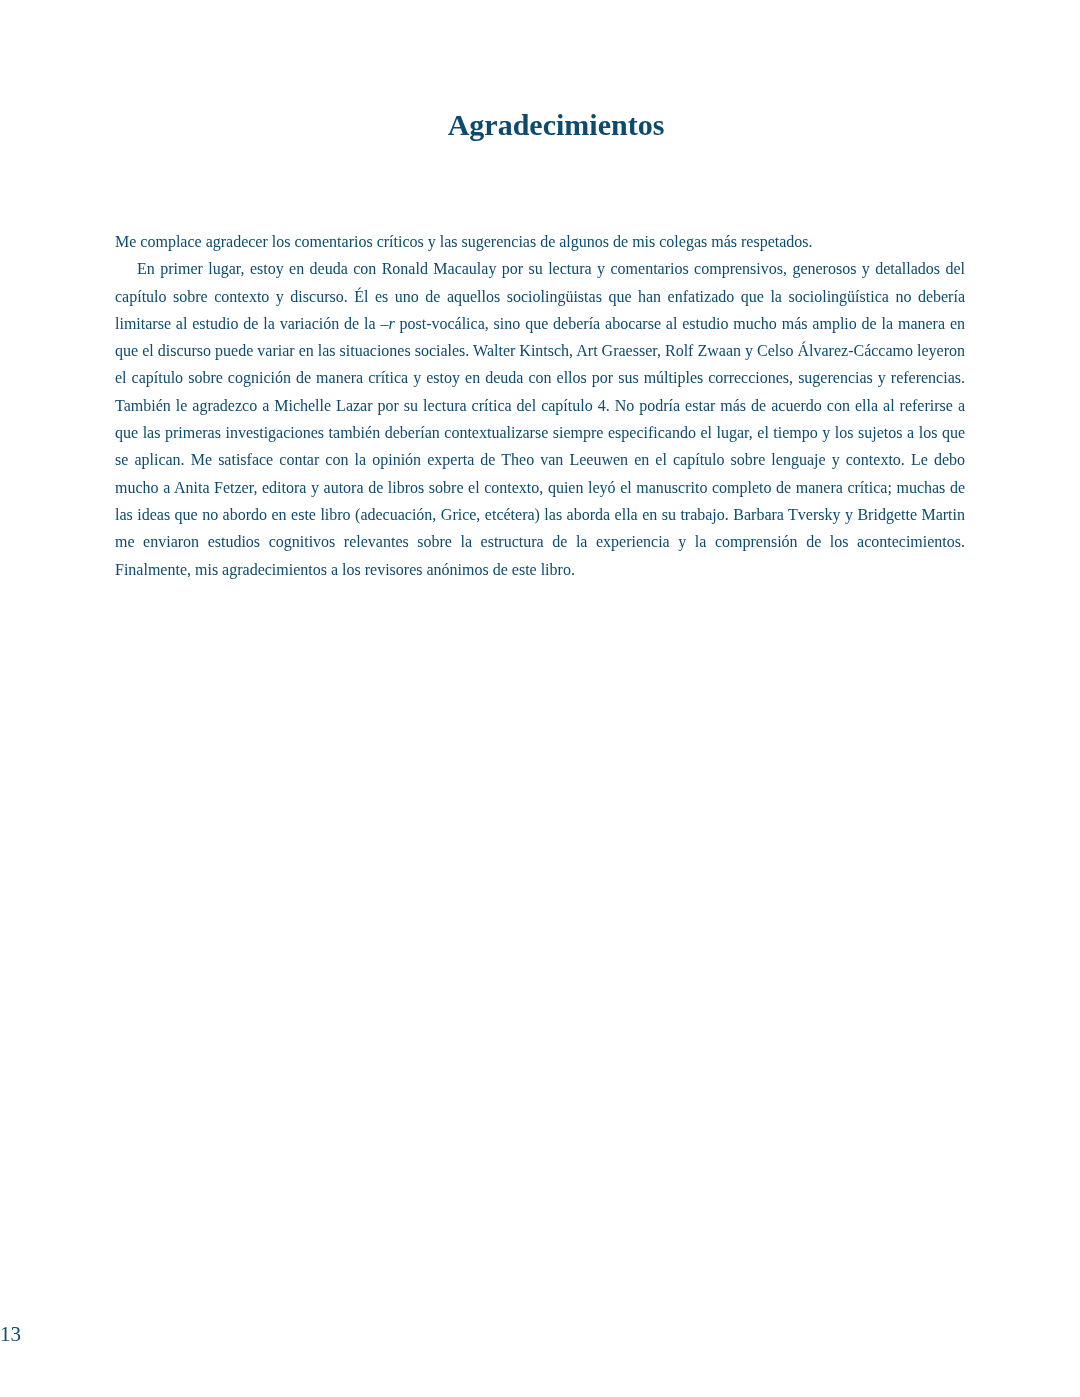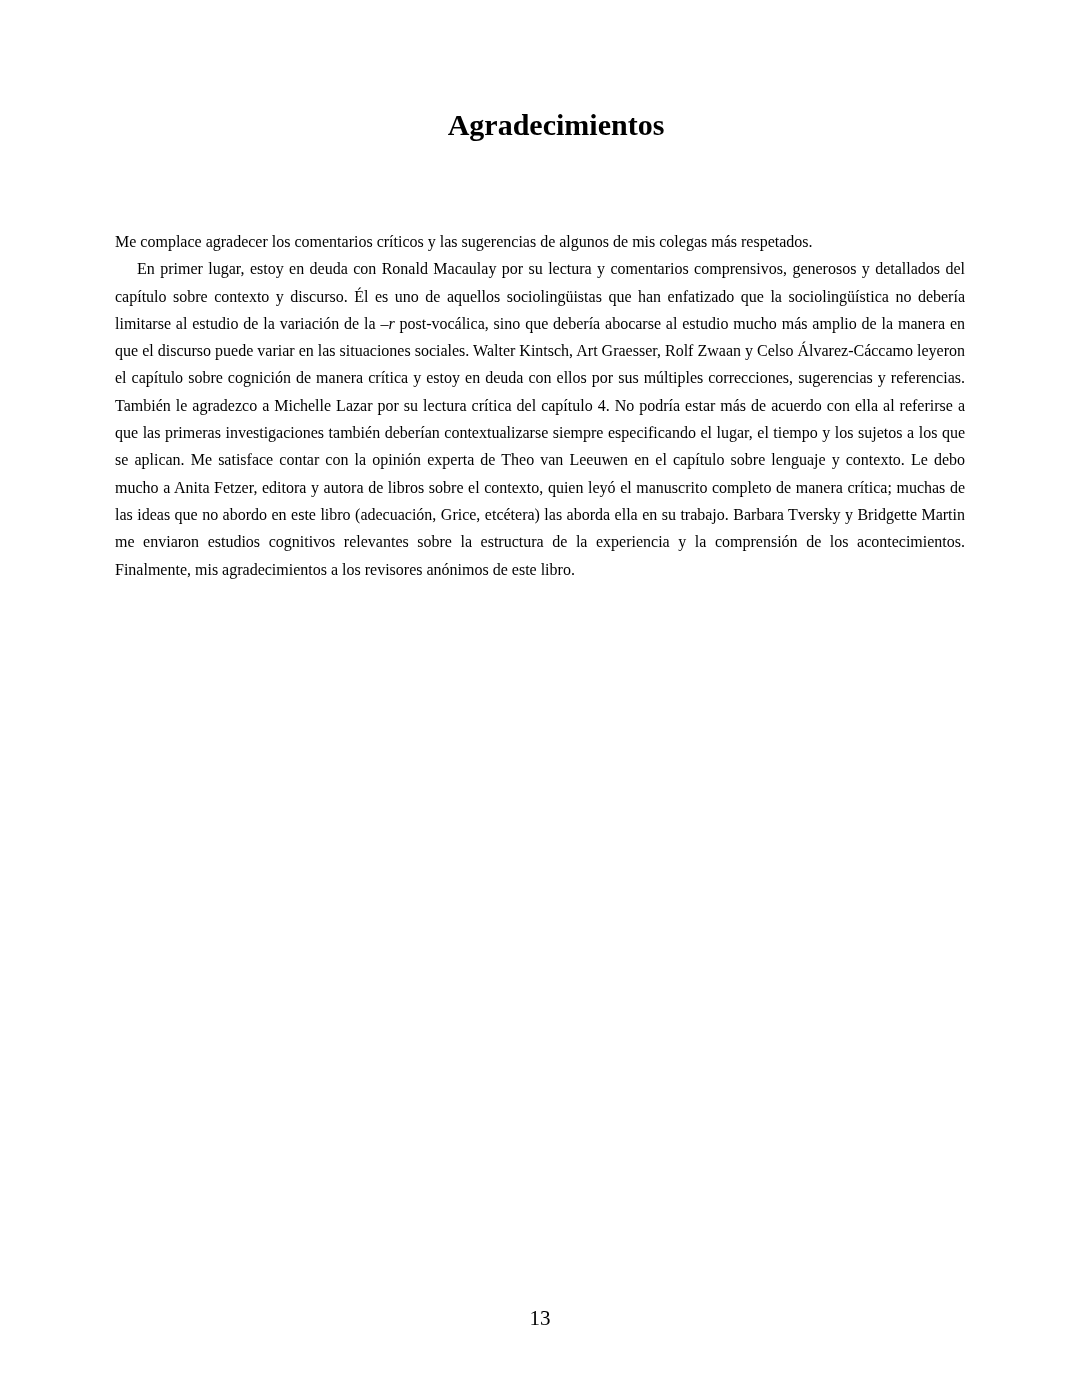--- a/index.html
+++ b/index.html
@@ -5,21 +5,21 @@
   * { box-sizing: border-box; }
   html, body { margin: 0; padding: 0; }
   body { background: #e9e9e9; }
   .page {
     width: 1080px;
     height: 1397px;
     margin: 0 auto;
     position: relative;
     background: #ffffff;
     font-family: "Liberation Serif", "DejaVu Serif", serif;
-    color: #000000;
+    color: #0c4a6e;
     overflow: hidden;
     padding-left: 32px;
   }
   .title {
     margin: 0;
     padding-top: 108px;
     text-align: center;
     font-size: 30px;
     font-weight: 700;
   }
@@ -33,22 +33,22 @@
     text-align: justify;
     text-justify: inter-word;
   }
   .para { margin: 0; }
   .para.indent { text-indent: 22px; }
   .italic { font-style: italic; }
   .page-number {
     position: absolute;
     left: 0;
     right: 0;
-    bottom: 66px;
-    text-align: center;
+    bottom: 50px;
+    text-align: left;
     font-size: 21px;
   }
 </style>
 </head>
 <body>
 
 <div class="page">
 
   <h1 class="title">Agradecimientos</h1>
 

